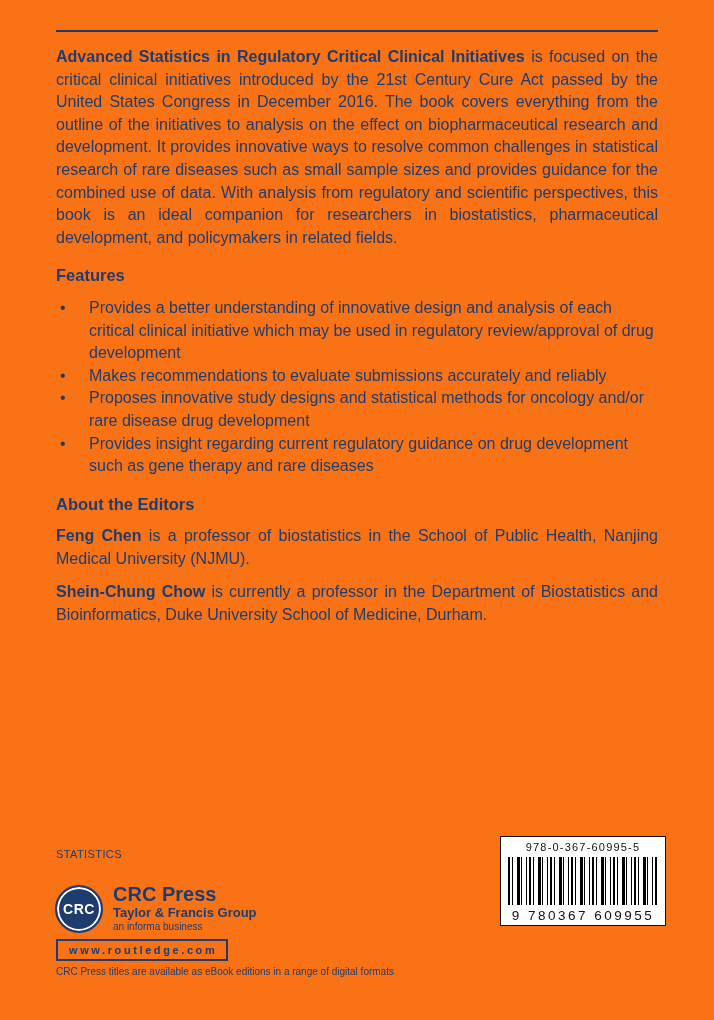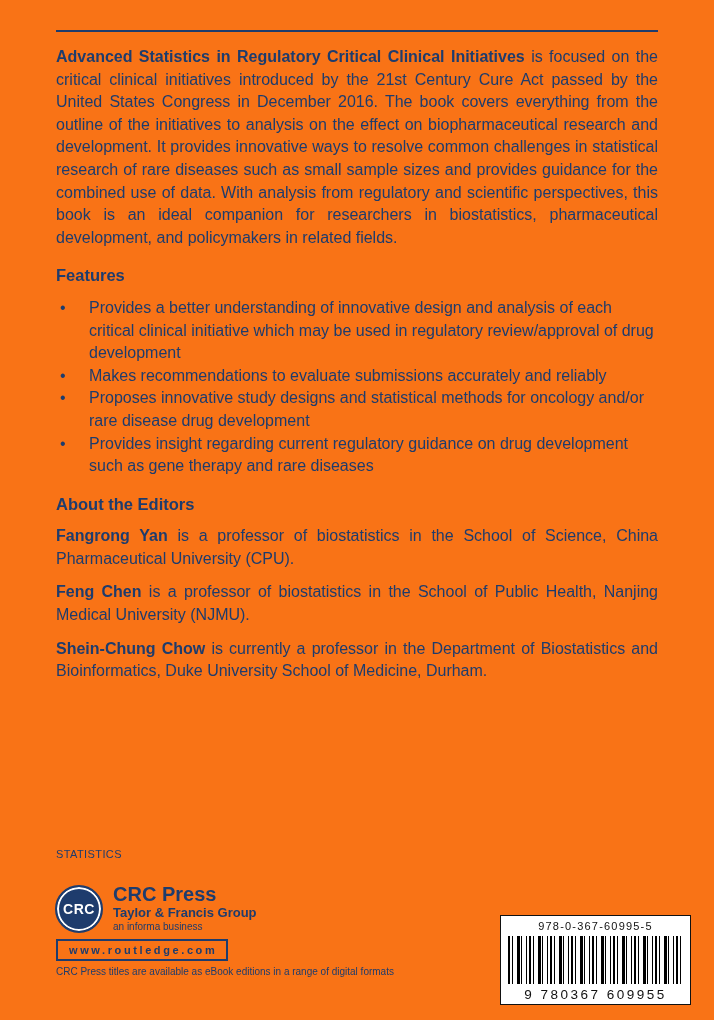--- a/index.html
+++ b/index.html
@@ -55,21 +55,21 @@
     position:absolute; left:56px; top:939px;
     border:2px solid var(--navy); color:var(--navy);
     font-size:11px; font-weight:bold; letter-spacing:2.6px;
     padding:3px 9px 3px 11px; display:inline-block;
   }
   .ebook-note{
     position:absolute; left:56px; top:966px;
     font-size:10px; color:var(--navy);
   }
   .barcode-box{
-    position:absolute; left:500px; top:915px; width:191px; height:90px;
+    position:absolute; left:500px; top:836px; width:166px; height:90px;
     background:#fff; border:1px solid var(--black);
     display:flex; flex-direction:column; align-items:center;
     justify-content:space-between; padding:4px 7px 2px 7px;
     color:var(--black);
   }
   .barcode-isbn{ font-size:11px; letter-spacing:1.2px; color:var(--black); }
   .barcode-bars{
     width:100%; height:48px;
     background-image: repeating-linear-gradient(90deg,
       #000 0px, #000 2px, #fff 2px, #fff 4px,
@@ -95,21 +95,20 @@
 
     <div class="bullets">
       <div class="bullet-item"><span class="bullet">•</span><span>Provides a better understanding of innovative design and analysis of each critical clinical initiative which may be used in regulatory review/approval of drug development</span></div>
       <div class="bullet-item"><span class="bullet">•</span><span>Makes recommendations to evaluate submissions accurately and reliably</span></div>
       <div class="bullet-item"><span class="bullet">•</span><span>Proposes innovative study designs and statistical methods for oncology and/or rare disease drug development</span></div>
       <div class="bullet-item"><span class="bullet">•</span><span>Provides insight regarding current regulatory guidance on drug development such as gene therapy and rare diseases</span></div>
     </div>
 
     <h2 class="section">About the Editors</h2>
 
-    <p class="editor"><b>Fangrong Yan</b><span> is a professor of biostatistics in the School of Science, China Pharmaceutical University (CPU).</span></p>
     <p class="editor"><b>Feng Chen</b><span> is a professor of biostatistics in the School of Public Health, Nanjing Medical University (NJMU).</span></p>
     <p class="editor"><b>Shein-Chung Chow</b><span> is currently a professor in the Department of Biostatistics and Bioinformatics, Duke University School of Medicine, Durham.</span></p>
 
   </div>
 
   <div class="category">STATISTICS</div>
 
   <div class="publisher">
     <div class="crc-circle">CRC</div>
     <div class="pub-text">

